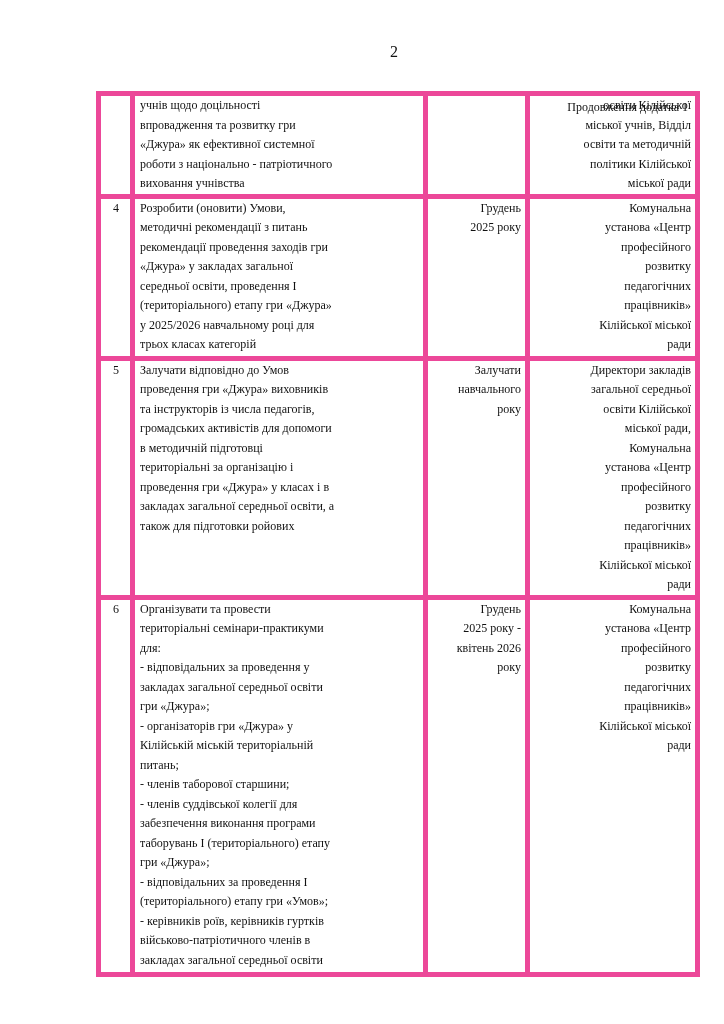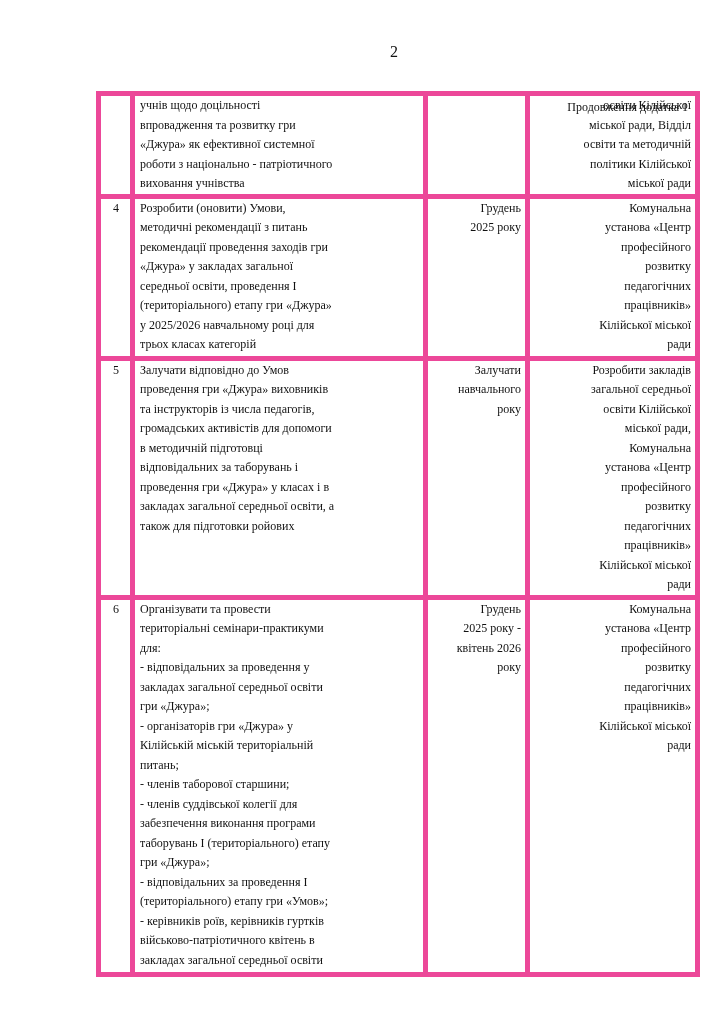--- a/index.html
+++ b/index.html
@@ -55,21 +55,21 @@
         <td class="act">
           <span class="line">учнів щодо доцільності</span>
           <span class="line">впровадження та розвитку гри</span>
           <span class="line">«Джура» як ефективної системної</span>
           <span class="line">роботи з національно -  патріотичного</span>
           <span class="line">виховання учнівства</span>
         </td>
         <td class="term"></td>
         <td class="resp">
           <span class="line">освіти Кілійської</span>
-          <span class="line">міської ради, Відділ</span>
+          <span class="line">міської учнів, Відділ</span>
           <span class="line">освіти та методичній</span>
           <span class="line">політики Кілійської</span>
           <span class="line">міської ради</span>
         </td>
       </tr>
       <tr class="r4">
         <td class="num"><span>4</span></td>
         <td class="act">
           <span class="line">Розробити (оновити) Умови,</span>
           <span class="line">методичні рекомендації з питань</span>
@@ -96,32 +96,32 @@
         </td>
       </tr>
       <tr class="r5">
         <td class="num"><span>5</span></td>
         <td class="act">
           <span class="line">Залучати відповідно до Умов</span>
           <span class="line">проведення гри «Джура» виховників</span>
           <span class="line">та інструкторів із числа педагогів,</span>
           <span class="line">громадських активістів для допомоги</span>
           <span class="line">в методичній підготовці</span>
-          <span class="line">відповідальних за таборувань і</span>
+          <span class="line">територіальні за організацію і</span>
           <span class="line">проведення гри «Джура» у класах і в</span>
           <span class="line">закладах загальної середньої освіти, а</span>
           <span class="line">також для підготовки ройових</span>
         </td>
         <td class="term">
           <span class="line">Залучати</span>
           <span class="line">навчального</span>
           <span class="line">року</span>
         </td>
         <td class="resp">
-          <span class="line">Розробити закладів</span>
+          <span class="line">Директори закладів</span>
           <span class="line">загальної середньої</span>
           <span class="line">освіти Кілійської</span>
           <span class="line">міської ради,</span>
           <span class="line">Комунальна</span>
           <span class="line">установа «Центр</span>
           <span class="line">професійного</span>
           <span class="line">розвитку</span>
           <span class="line">педагогічних</span>
           <span class="line">працівників»</span>
           <span class="line">Кілійської міської</span>
@@ -141,21 +141,21 @@
           <span class="line">Кілійській міській територіальній</span>
           <span class="line">питань;</span>
           <span class="line">- членів таборової старшини;</span>
           <span class="line">- членів суддівської колегії для</span>
           <span class="line">забезпечення виконання програми</span>
           <span class="line">таборувань І (територіального) етапу</span>
           <span class="line">гри «Джура»;</span>
           <span class="line">- відповідальних за проведення І</span>
           <span class="line">(територіального) етапу гри «Умов»;</span>
           <span class="line">- керівників роїв, керівників гуртків</span>
-          <span class="line">військово-патріотичного квітень в</span>
+          <span class="line">військово-патріотичного членів в</span>
           <span class="line">закладах загальної середньої освіти</span>
         </td>
         <td class="term">
           <span class="line">Грудень</span>
           <span class="line">2025 року -</span>
           <span class="line">квітень 2026</span>
           <span class="line">року</span>
         </td>
         <td class="resp">
           <span class="line">Комунальна</span>

